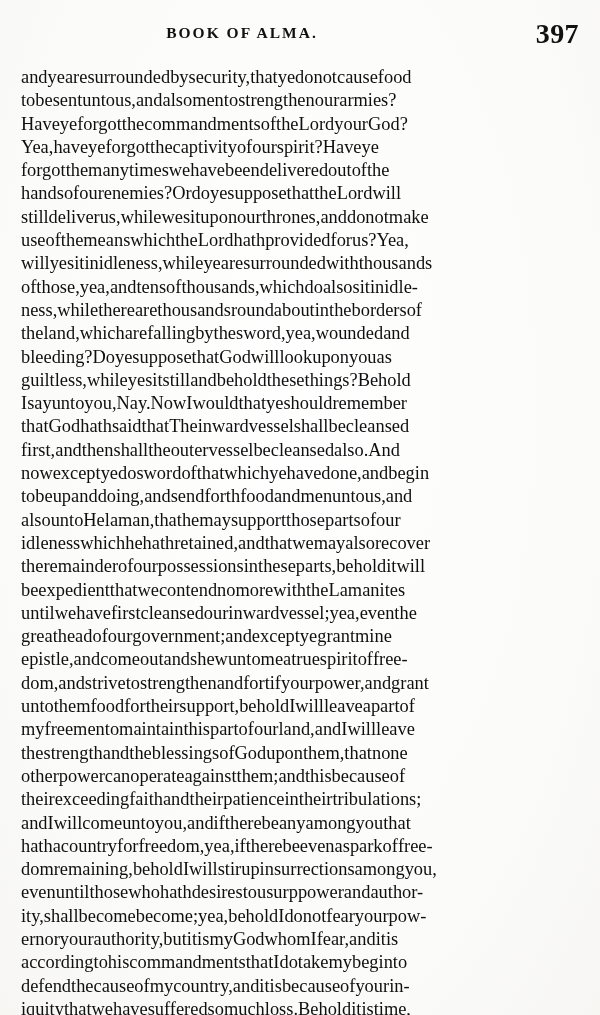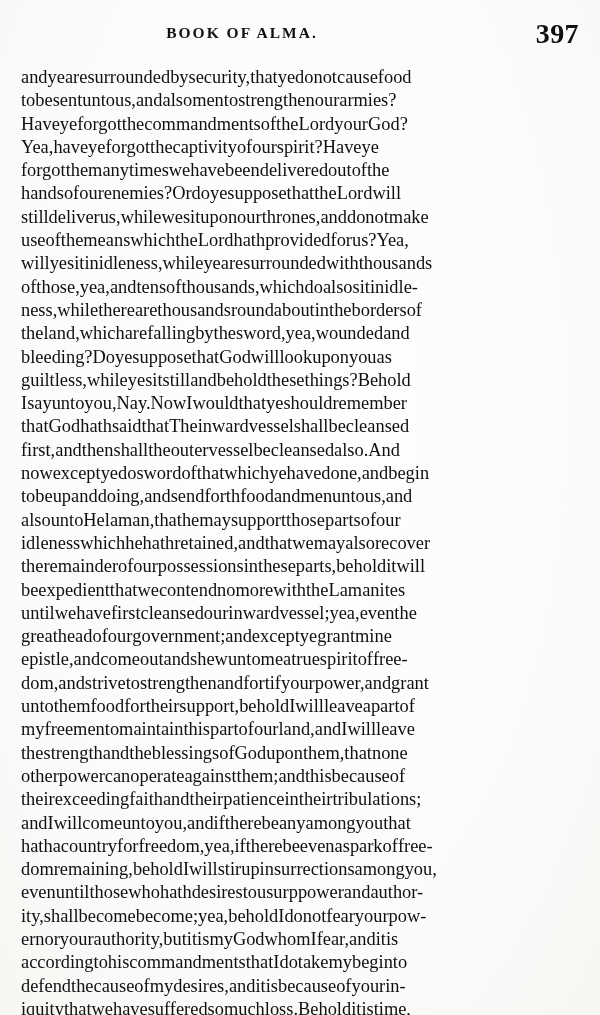--- a/index.html
+++ b/index.html
@@ -622,21 +622,21 @@
         <span>my</span>
         <span>begin</span>
         <span>to</span>
       </div>
       <div class="line">
         <span>defend</span>
         <span>the</span>
         <span>cause</span>
         <span>of</span>
         <span>my</span>
-        <span>desires,</span>
+        <span>country,</span>
         <span>and</span>
         <span>it</span>
         <span>is</span>
         <span>because</span>
         <span>of</span>
         <span>your</span>
         <span>in-</span>
       </div>
       <div class="line">
         <span>iquity</span>

